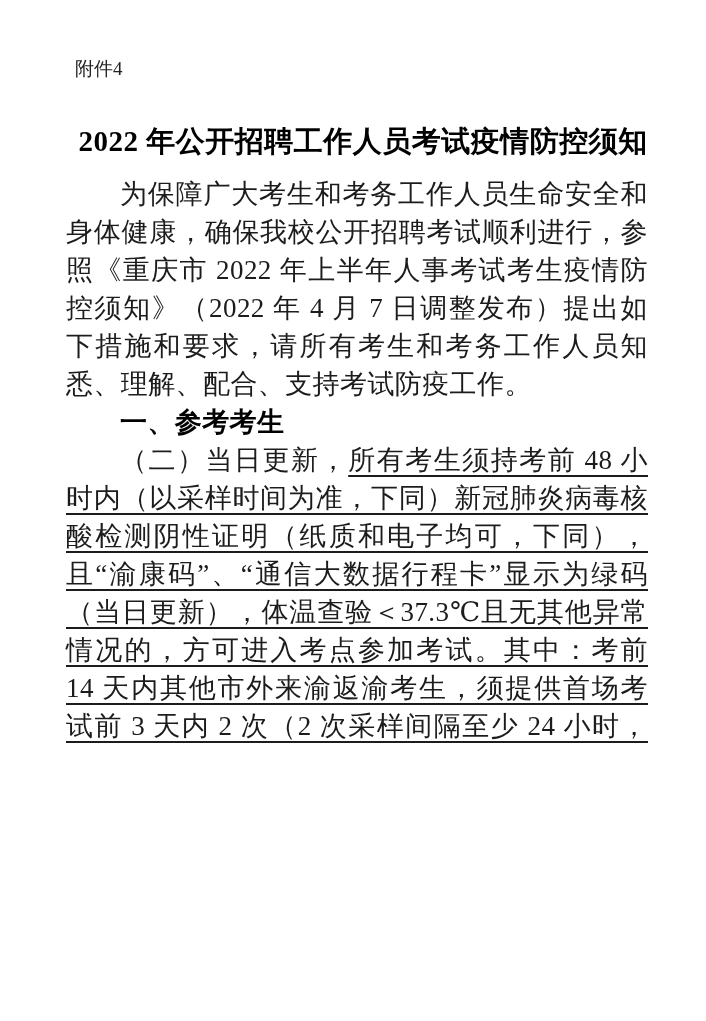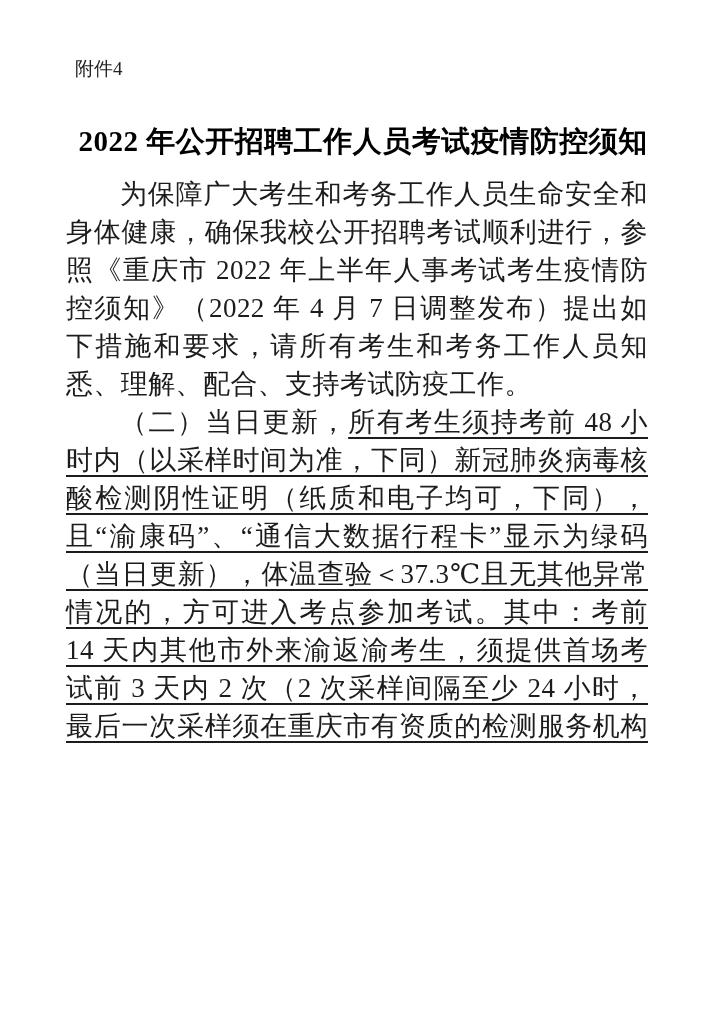--- a/index.html
+++ b/index.html
@@ -57,18 +57,19 @@
 <div class="page">
 
   <div class="attachment">附件4</div>
 
   <div class="doc-title">2022 年公开招聘工作人员考试疫情防控须知</div>
 
   <div class="doc-body">
 
     <p class="para">为保障广大考生和考务工作人员生命安全和身体健康，确保我校公开招聘考试顺利进行，参照《重庆市 2022 年上半年人事考试考生疫情防控须知》（2022 年 4 月 7 日调整发布）提出如下措施和要求，请所有考生和考务工作人员知悉、理解、配合、支持考试防疫工作。</p>
 
+    <p class="para heading">一、参考考生</p>
 
 
     <p class="para"><span>（二）当日更新，</span><span class="underline-run">所有考生须持考前 48 小时内（以采样时间为准，下同）新冠肺炎病毒核酸检测阴性证明（纸质和电子均可，下同），且“渝康码”、“通信大数据行程卡”显示为绿码（当日更新），体温查验＜37.3℃且无其他异常情况的，方可进入考点参加考试。其中：考前 14 天内其他市外来渝返渝考生，须提供首场考试前 3 天内 2 次（2 次采样间隔至少 24 小时，最后一次采样须在重庆市有资质的检测服务机构进行）核酸检测阴性证明。</span></p>
 
   </div>
 </div>
 
 </body></html>

